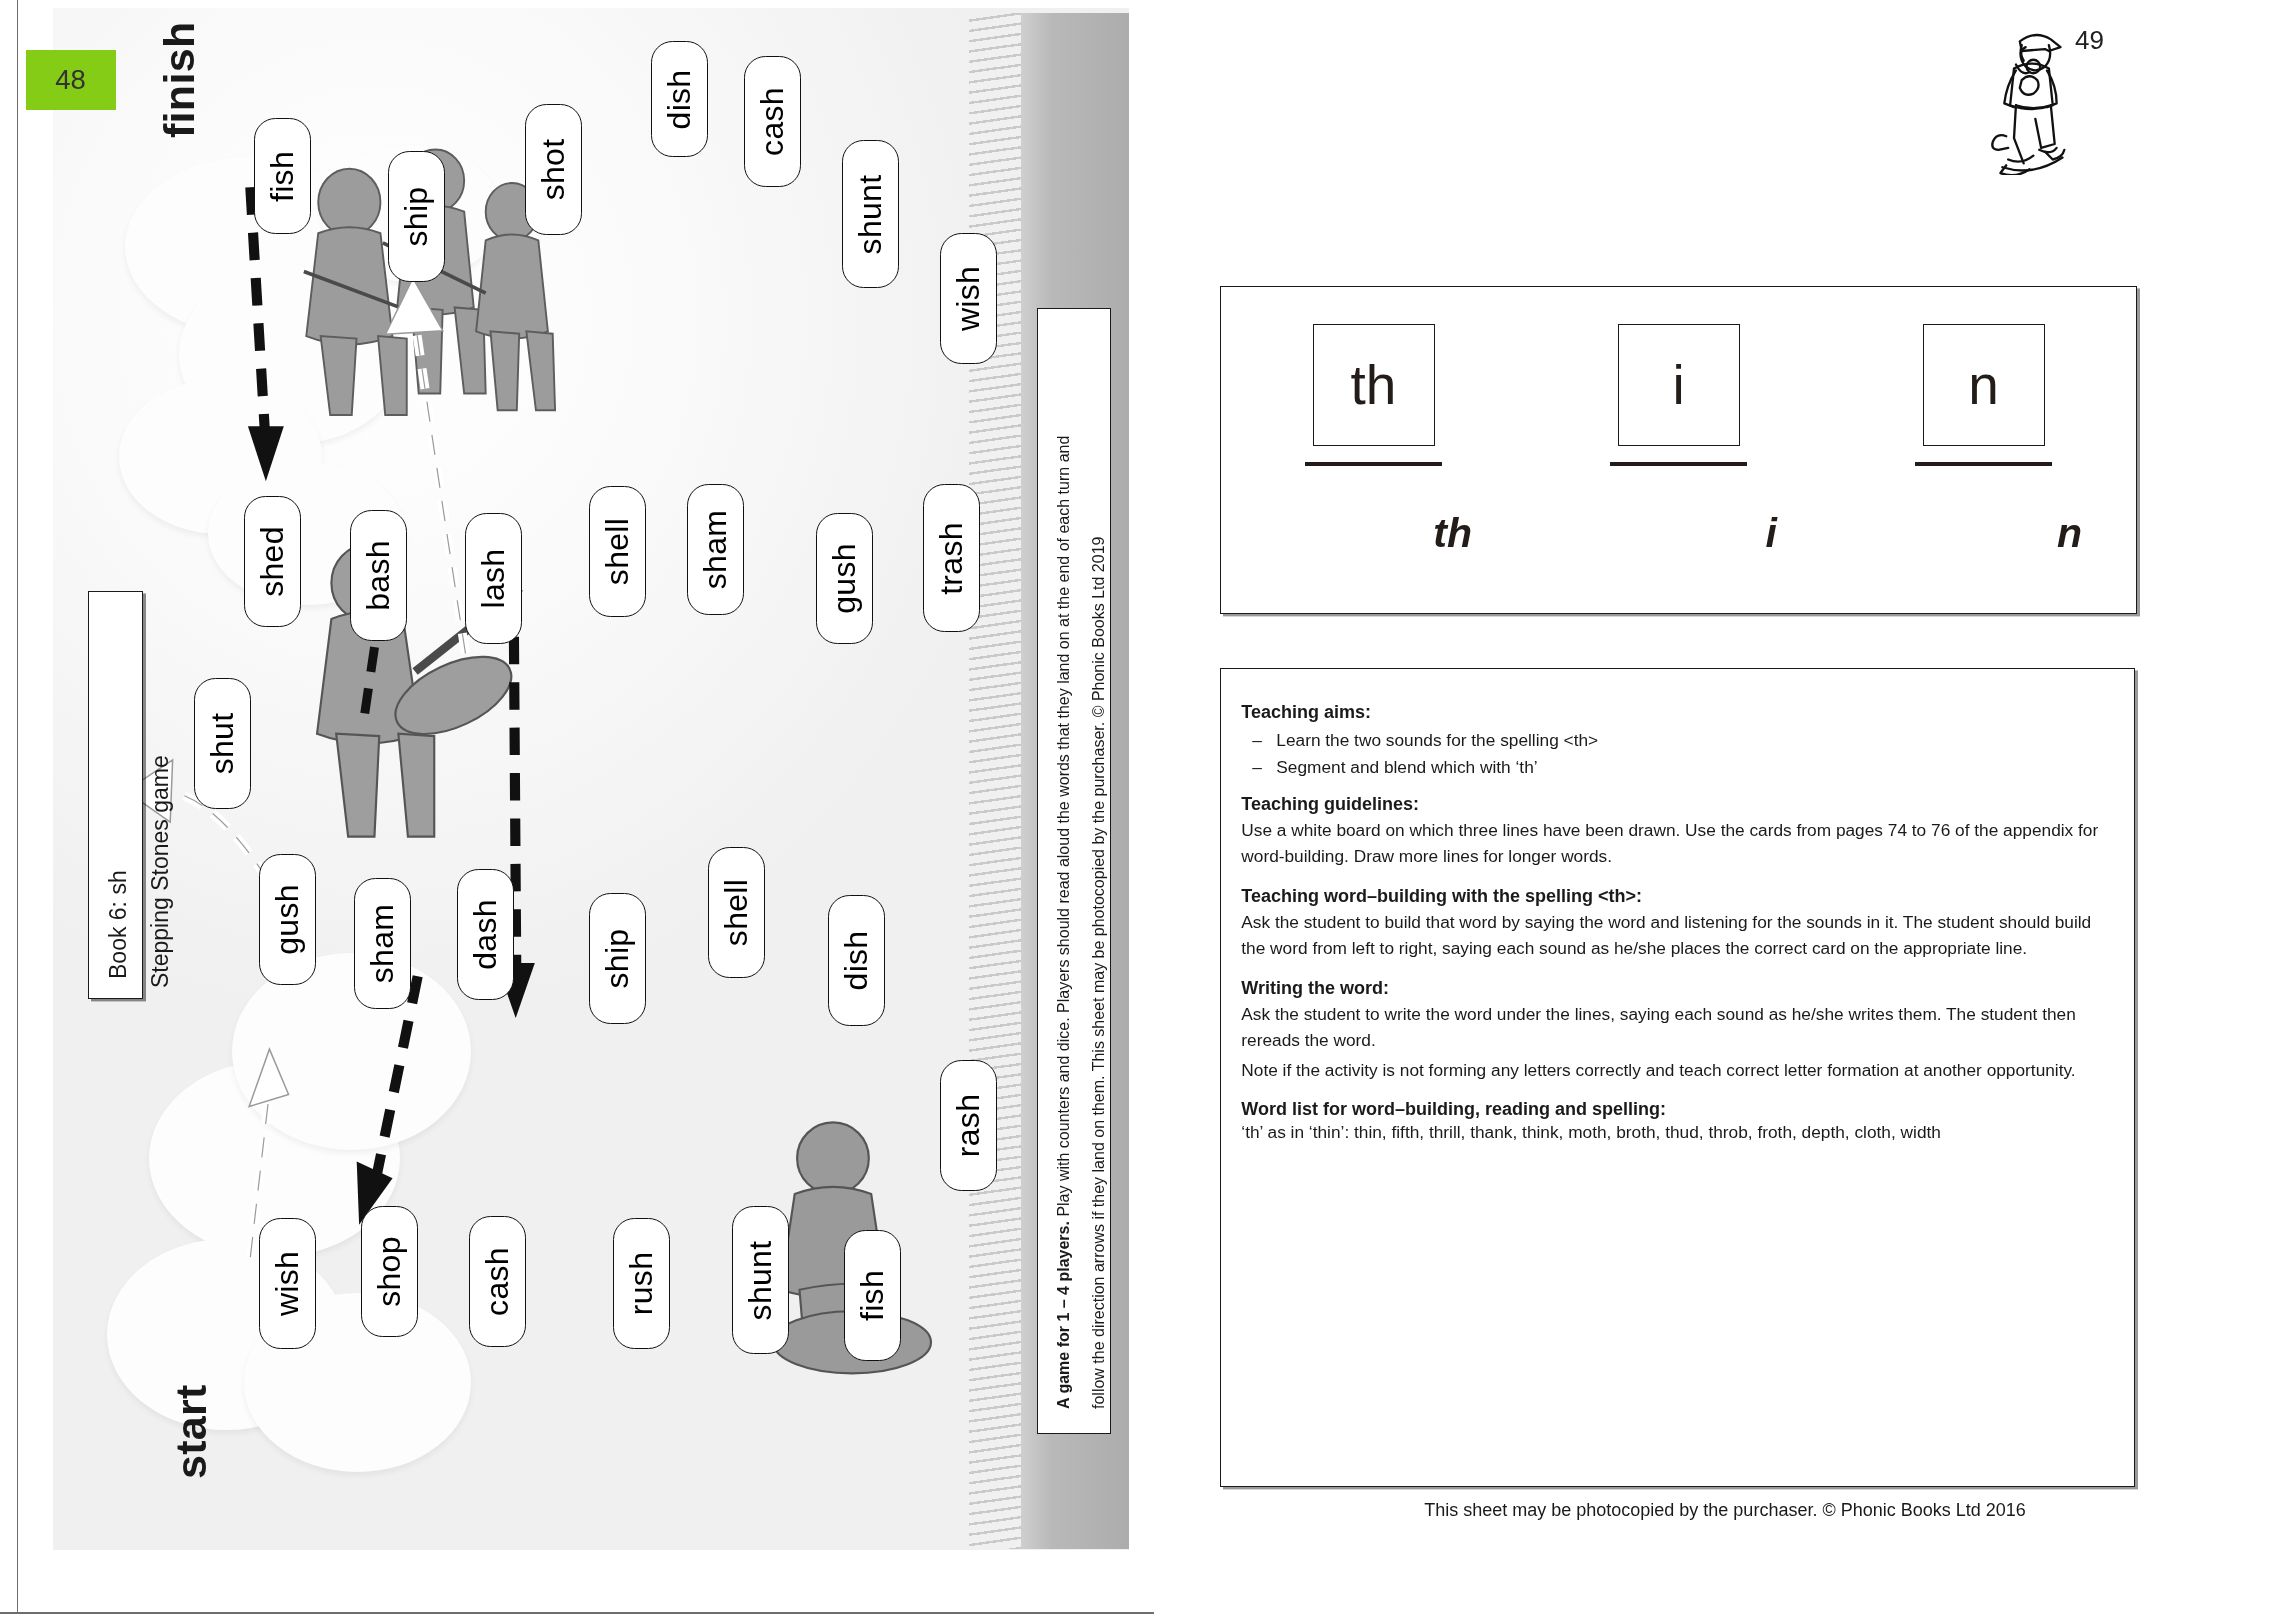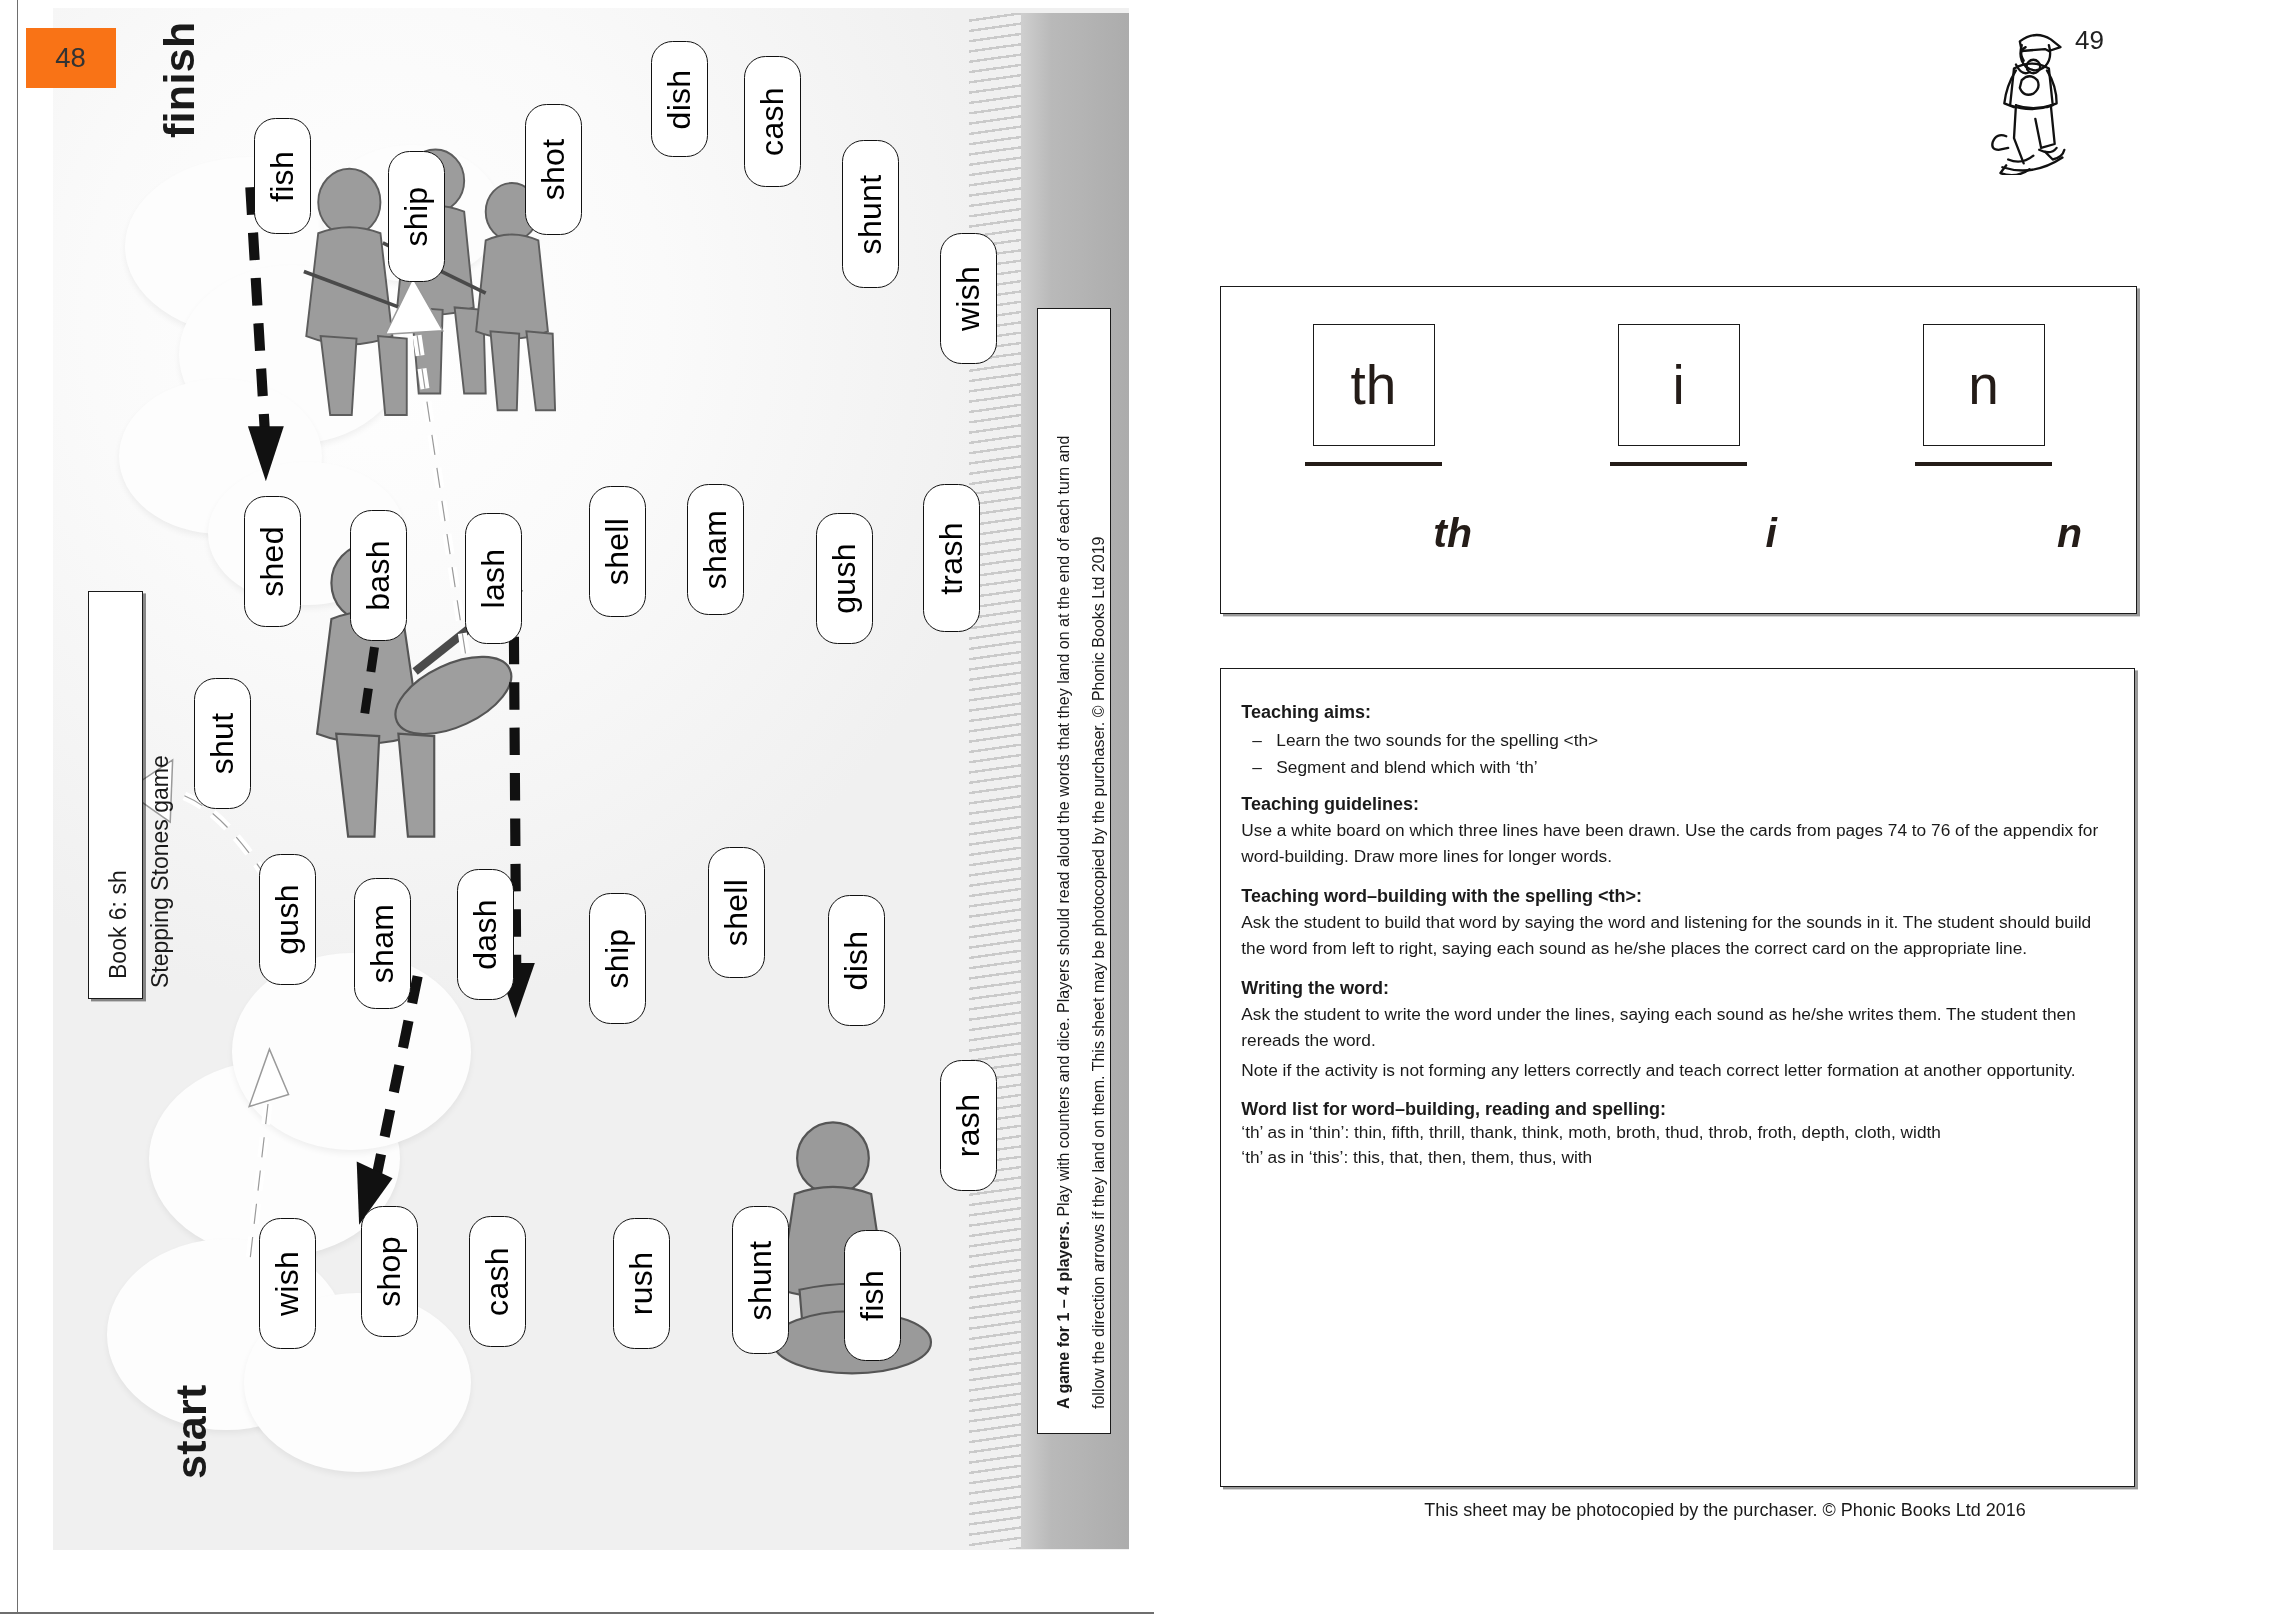--- a/index.html
+++ b/index.html
@@ -19,22 +19,22 @@
          box-shadow:0 3.6px 6px rgba(0,0,0,.055);}
   
   #grass-strip{position:absolute;right:0;top:4.8px;width:108px;height:1536px;
       background:linear-gradient(90deg,#cfcfcf 0%,#b9b9b9 28%,#acacac 100%);}
   #grass-fringe{position:absolute;right:106px;top:4.8px;width:54px;height:1536px;
       background:
         repeating-linear-gradient(-8deg, rgba(170,170,170,.55) 0 2.4px, rgba(255,255,255,0) 2.4px 10.2px);
       filter:blur(0.2px);}
 
   
-  #page-48{position:absolute;left:-27.5px;top:20px;width:90px;height:60px;
-     background:#f97316;display:flex;align-items:center;justify-content:center;
+  #page-48{position:absolute;left:-27.5px;top:42px;width:90px;height:60px;
+     background:#84cc16;display:flex;align-items:center;justify-content:center;
      font-size:27.5px;color:#333;}
 
   
   .vtext{position:absolute;transform-origin:left top;white-space:nowrap;}
   #finish-label{left:102px;top:130px;transform:rotate(-90deg);
      font-size:43px;font-weight:700;letter-spacing:0.3px;}
   #start-label{left:114px;top:1471px;transform:rotate(-90deg);
      font-size:43px;font-weight:700;letter-spacing:0.3px;}
 
   
@@ -365,18 +365,17 @@
 
     <div class="t-head">Teaching word–building with the spelling &lt;th&gt;:</div>
     <div class="t-para">Ask the student to build that word by saying the word and listening for the sounds in it. The student should build the word from left to right, saying each sound as he/she places the correct card on the appropriate line.</div>
 
     <div class="t-head">Writing the word:</div>
     <div class="t-para">Ask the student to write the word under the lines, saying each sound as he/she writes them. The student then rereads the word.</div>
     <div class="t-para">Note if the activity is not forming any letters correctly and teach correct letter formation at another opportunity.</div>
 
     <div class="t-head">Word list for word–building, reading and spelling:</div>
     <div class="wl">‘th’ as in ‘thin’: thin, fifth, thrill, thank, think, moth, broth, thud, throb, froth, depth, cloth, width</div>
-    <div class="wl">‘th’ as in ‘this’: this, that, then, them, thus, with</div>
   </div>
 
   <div id="footer-note">This sheet may be photocopied by the purchaser.  © Phonic Books Ltd 2016</div>
 </div>
 
 
 </body></html>

